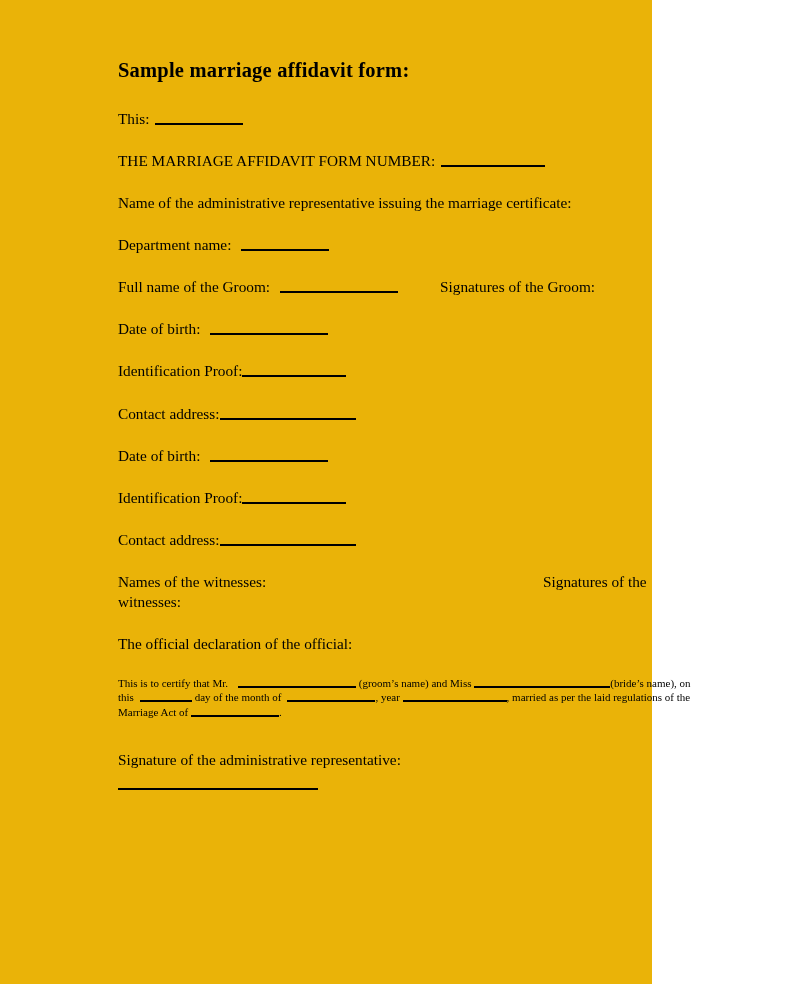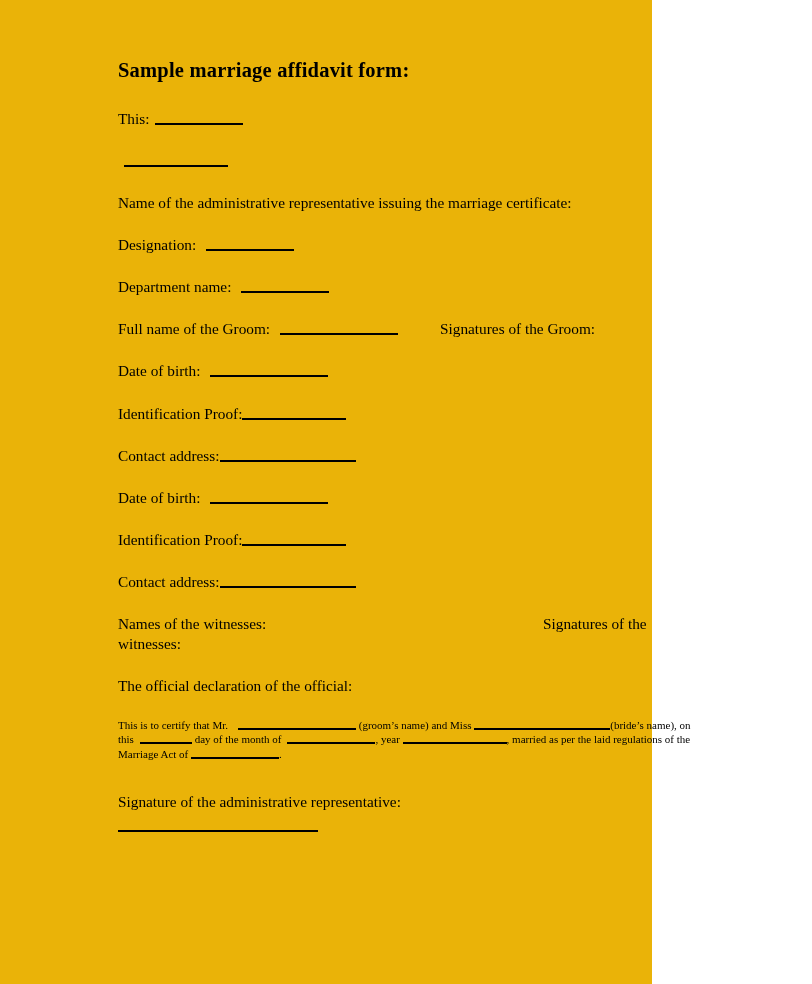--- a/index.html
+++ b/index.html
@@ -100,30 +100,27 @@
 <div class="page">
   <div class="doc">
 
     <h1 class="doc-title">Sample marriage affidavit form:</h1>
 
     <p class="line">
       <span>This:</span><span class="blank b-md sp-before"></span>
     </p>
 
     <p class="line">
-      <span class="blank b-lg sp-before"></span>
+      <span>THE MARRIAGE AFFIDAVIT FORM NUMBER:</span><span class="blank b-lg sp-before"></span>
     </p>
 
     <p class="line">
       <span>Name of the administrative representative issuing the marriage certificate:</span>
     </p>
 
-    <p class="line">
-      <span>Designation:</span><span class="blank b-md sp-wide"></span>
-    </p>
 
     <p class="line">
       <span>Department name:</span><span class="blank b-md sp-wide"></span>
     </p>
 
     <p class="line">
       <span>Full name of the Groom:</span><span class="blank b-xl sp-wide"></span>
       <span class="right-col rc-groom">Signatures of the Groom:</span>
     </p>
 

